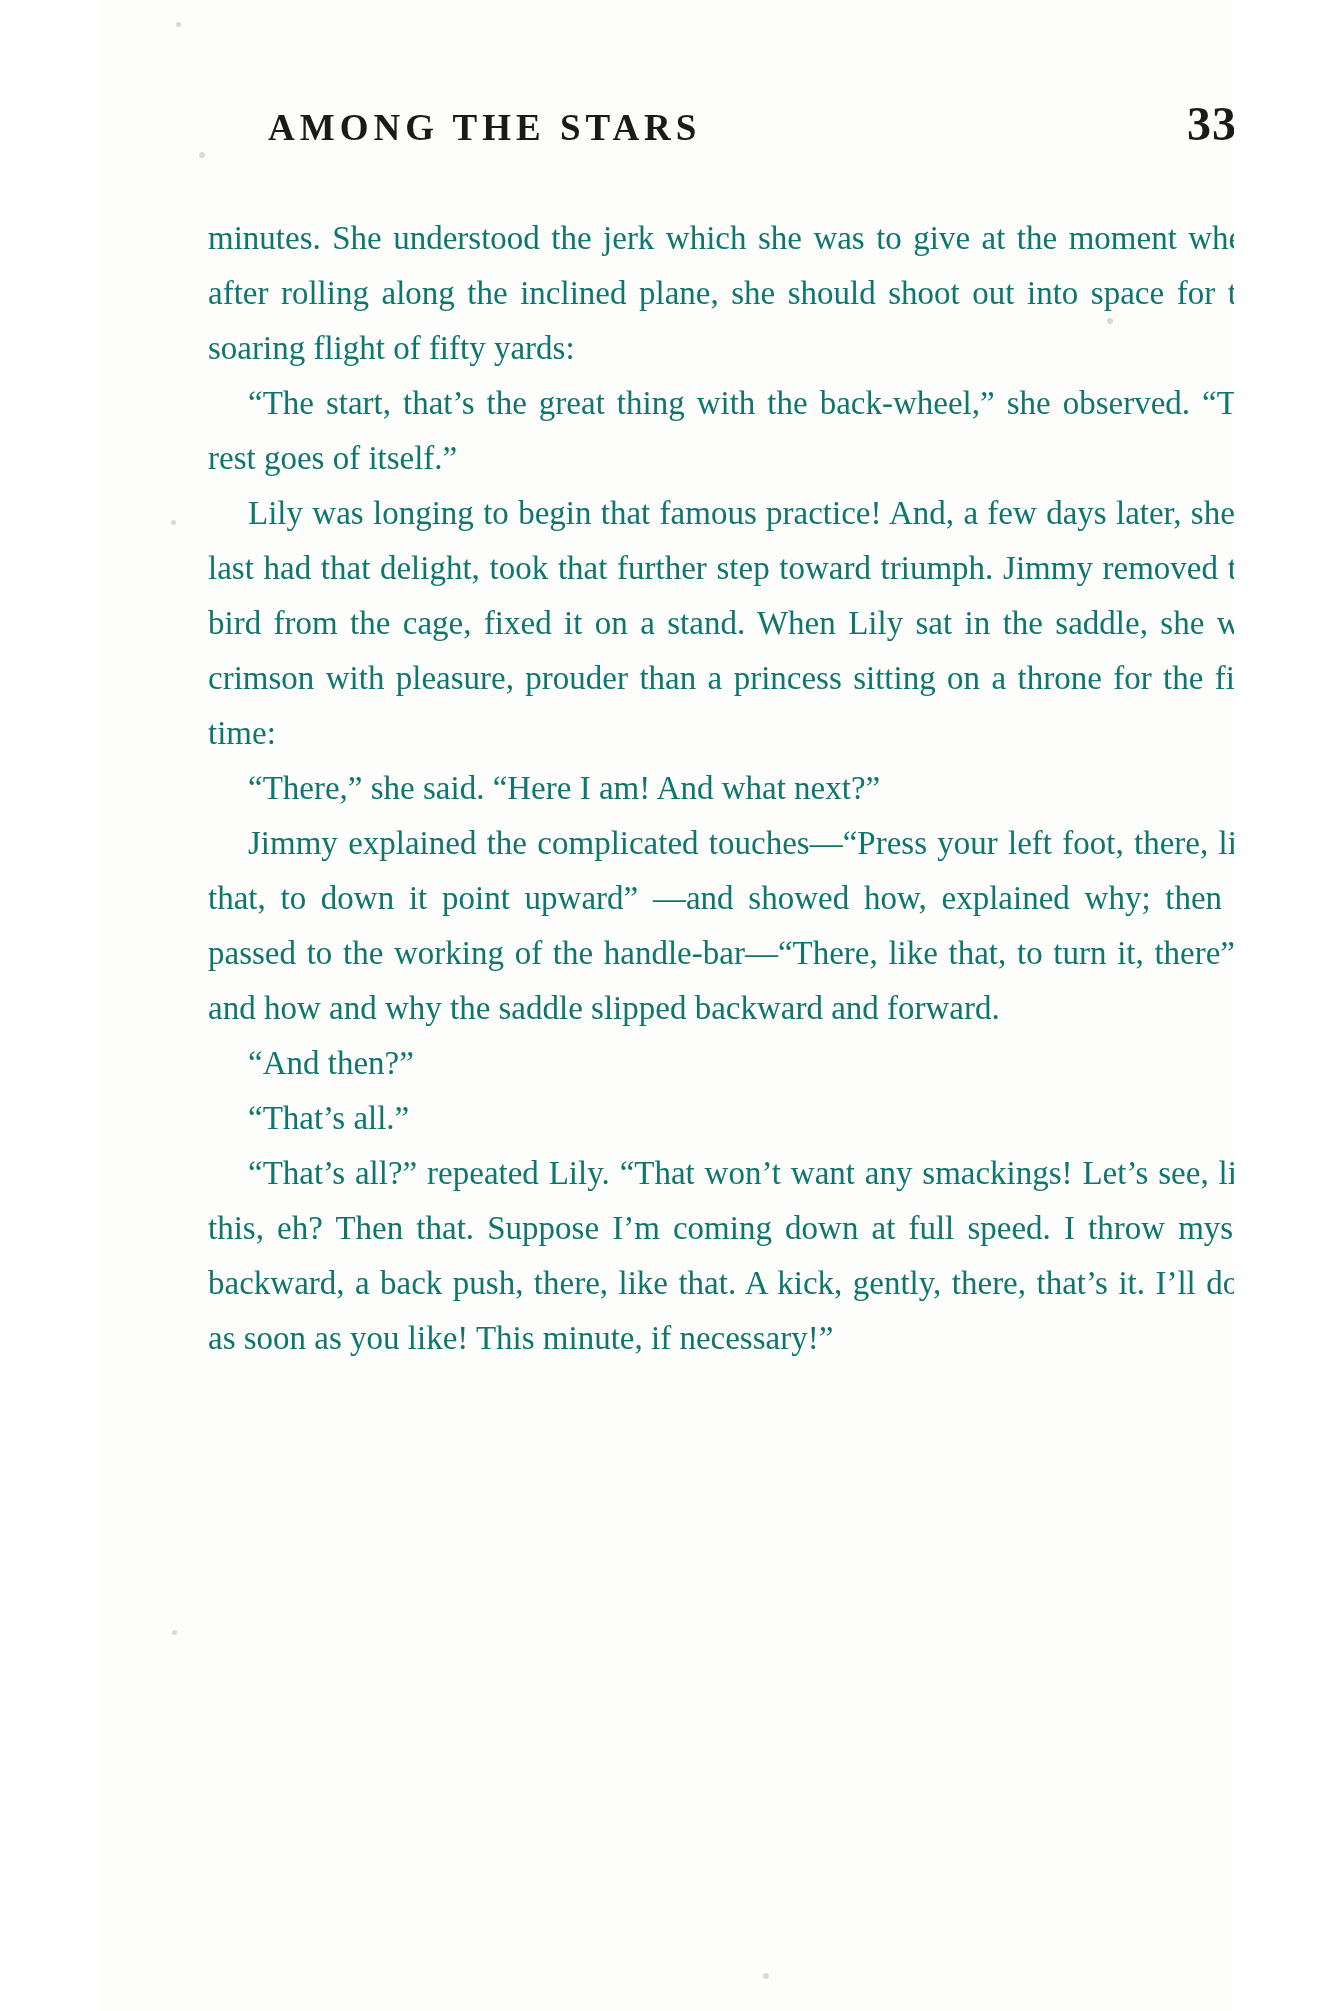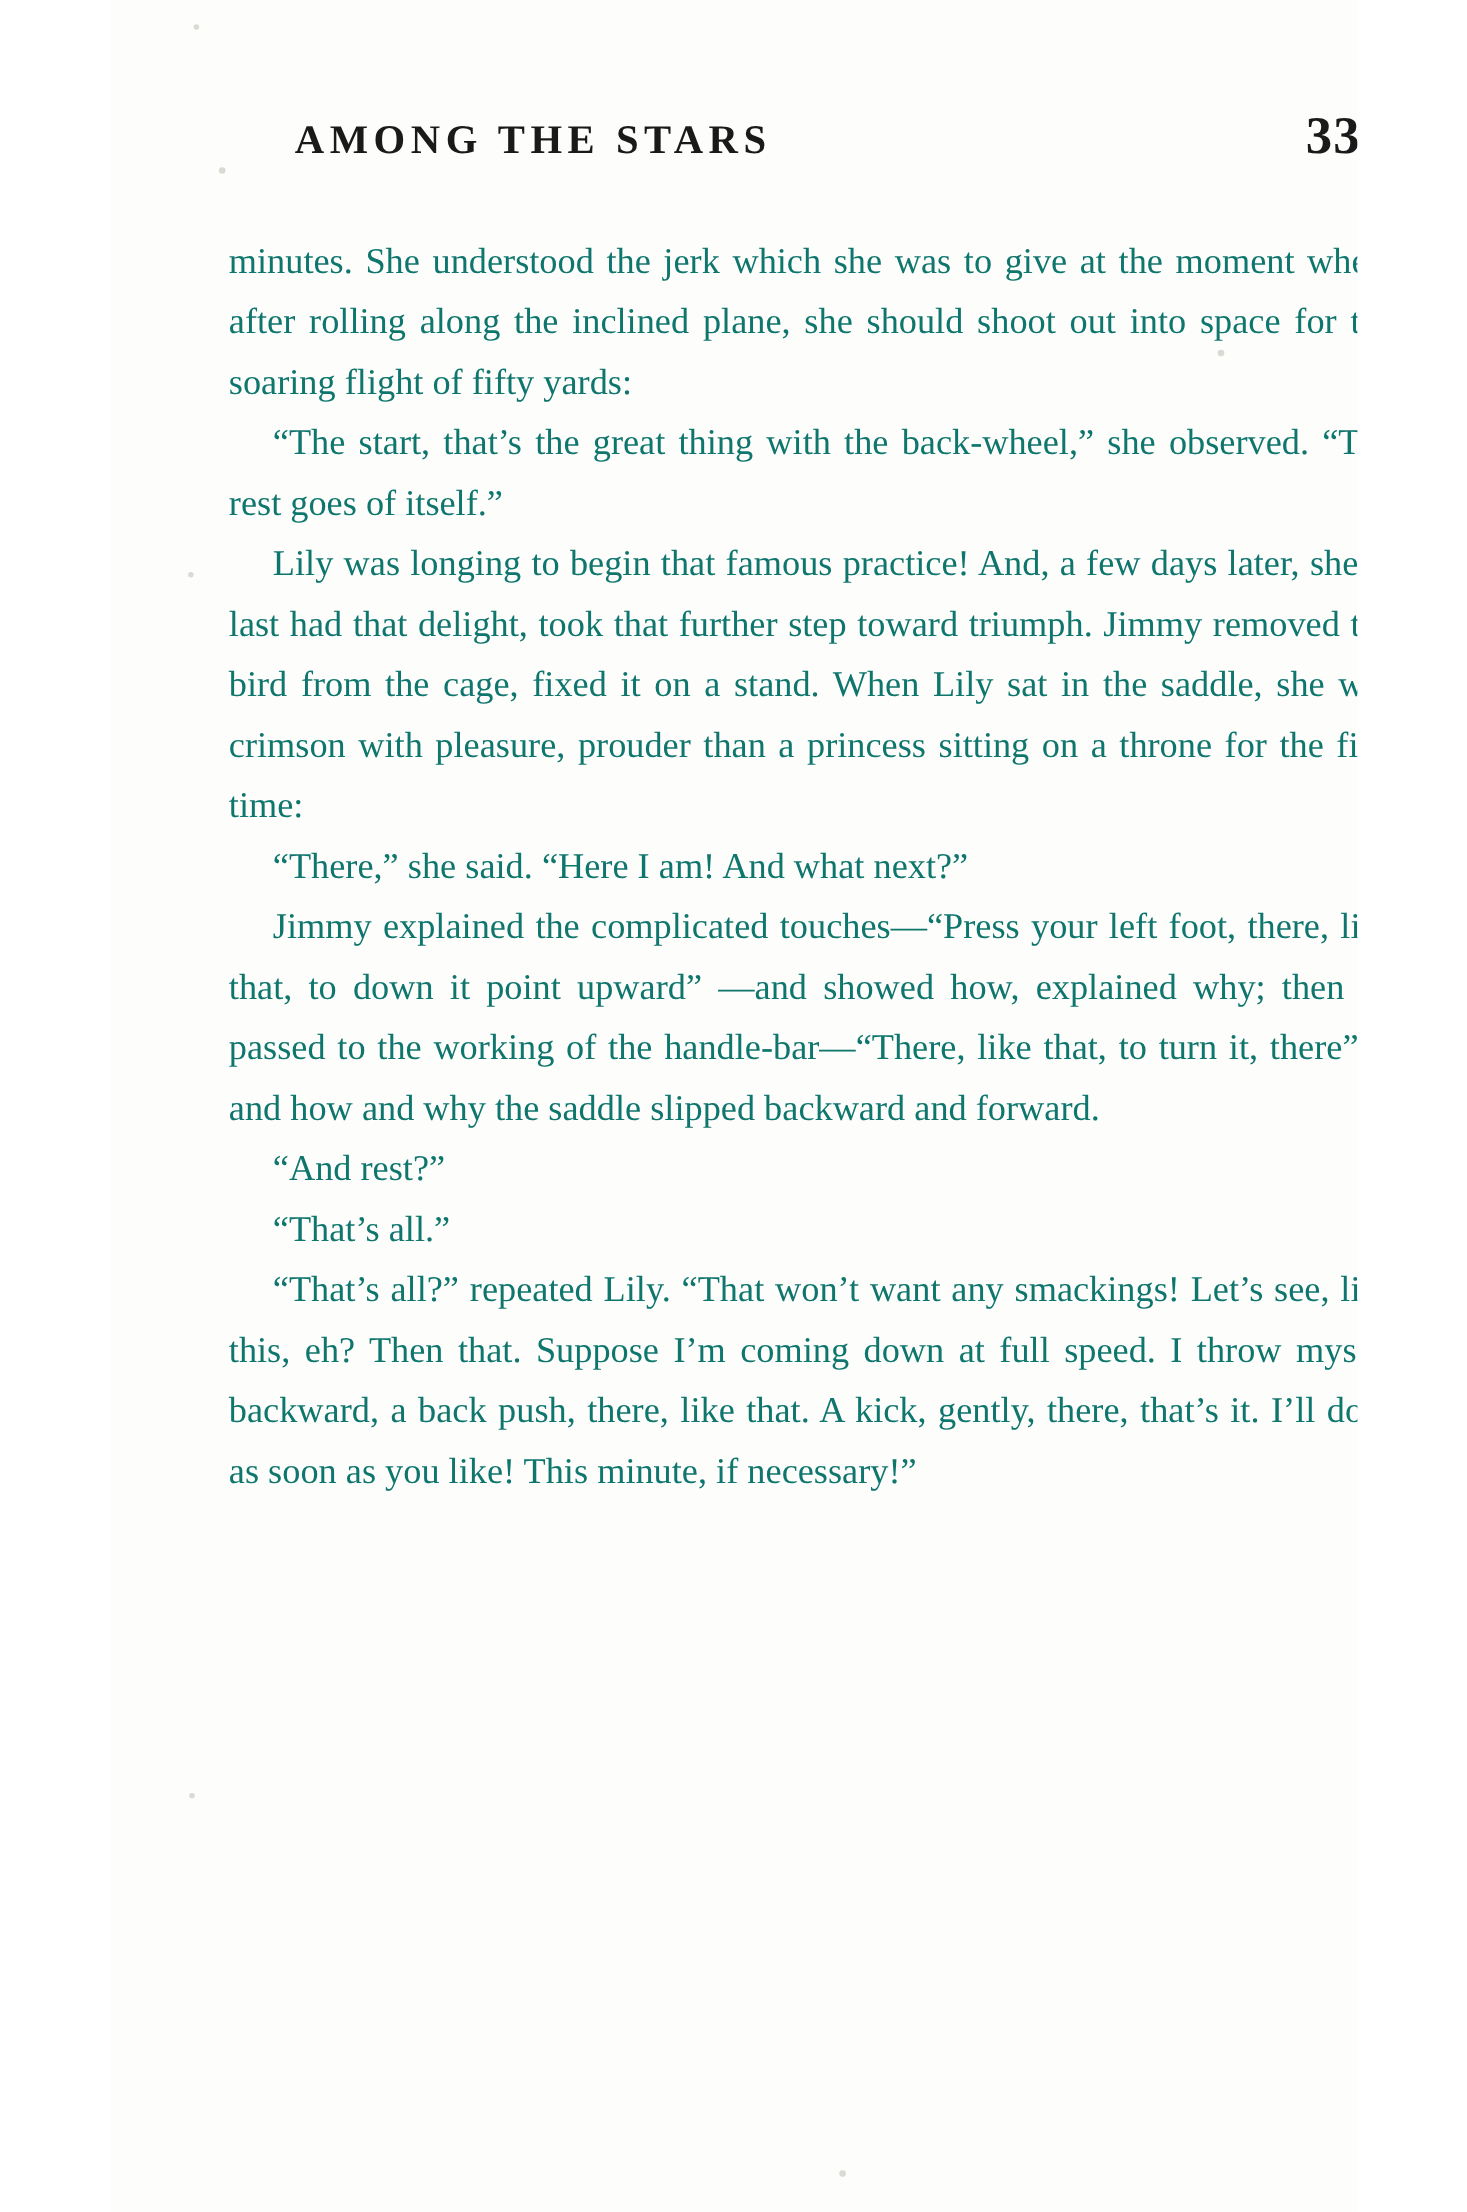--- a/index.html
+++ b/index.html
@@ -91,19 +91,19 @@
       <span class="title">AMONG THE STARS</span>
       <span class="folio">331</span>
     </div>
 
     <div class="body-text">
       <p>minutes. She understood the jerk which she was to give at the moment when, after rolling along the inclined plane, she should shoot out into space for the soaring flight of fifty yards:</p>
       <p class="indent">“The start, that’s the great thing with the back-wheel,” she observed. “The rest goes of itself.”</p>
       <p class="indent">Lily was longing to begin that famous practice! And, a few days later, she at last had that delight, took that further step toward triumph. Jimmy removed the bird from the cage, fixed it on a stand. When Lily sat in the saddle, she was crimson with pleasure, prouder than a princess sitting on a throne for the first time:</p>
       <p class="indent">“There,” she said. “Here I am! And what next?”</p>
       <p class="indent">Jimmy explained the complicated touches—“Press your left foot, there, like that, to down it point upward” —and showed how, explained why; then he passed to the working of the handle-bar—“There, like that, to turn it, there”—and how and why the saddle slipped backward and forward.</p>
-      <p class="indent">“And rest?”</p>
+      <p class="indent">“And then?”</p>
       <p class="indent">“That’s all.”</p>
       <p class="indent">“That’s all?” repeated Lily. “That won’t want any smackings! Let’s see, like this, eh? Then that. Suppose I’m coming down at full speed. I throw myself backward, a back push, there, like that. A kick, gently, there, that’s it. I’ll do it as soon as you like! This minute, if necessary!”</p>
     </div>
 
   </div>
 </div>
 
 </body></html>

